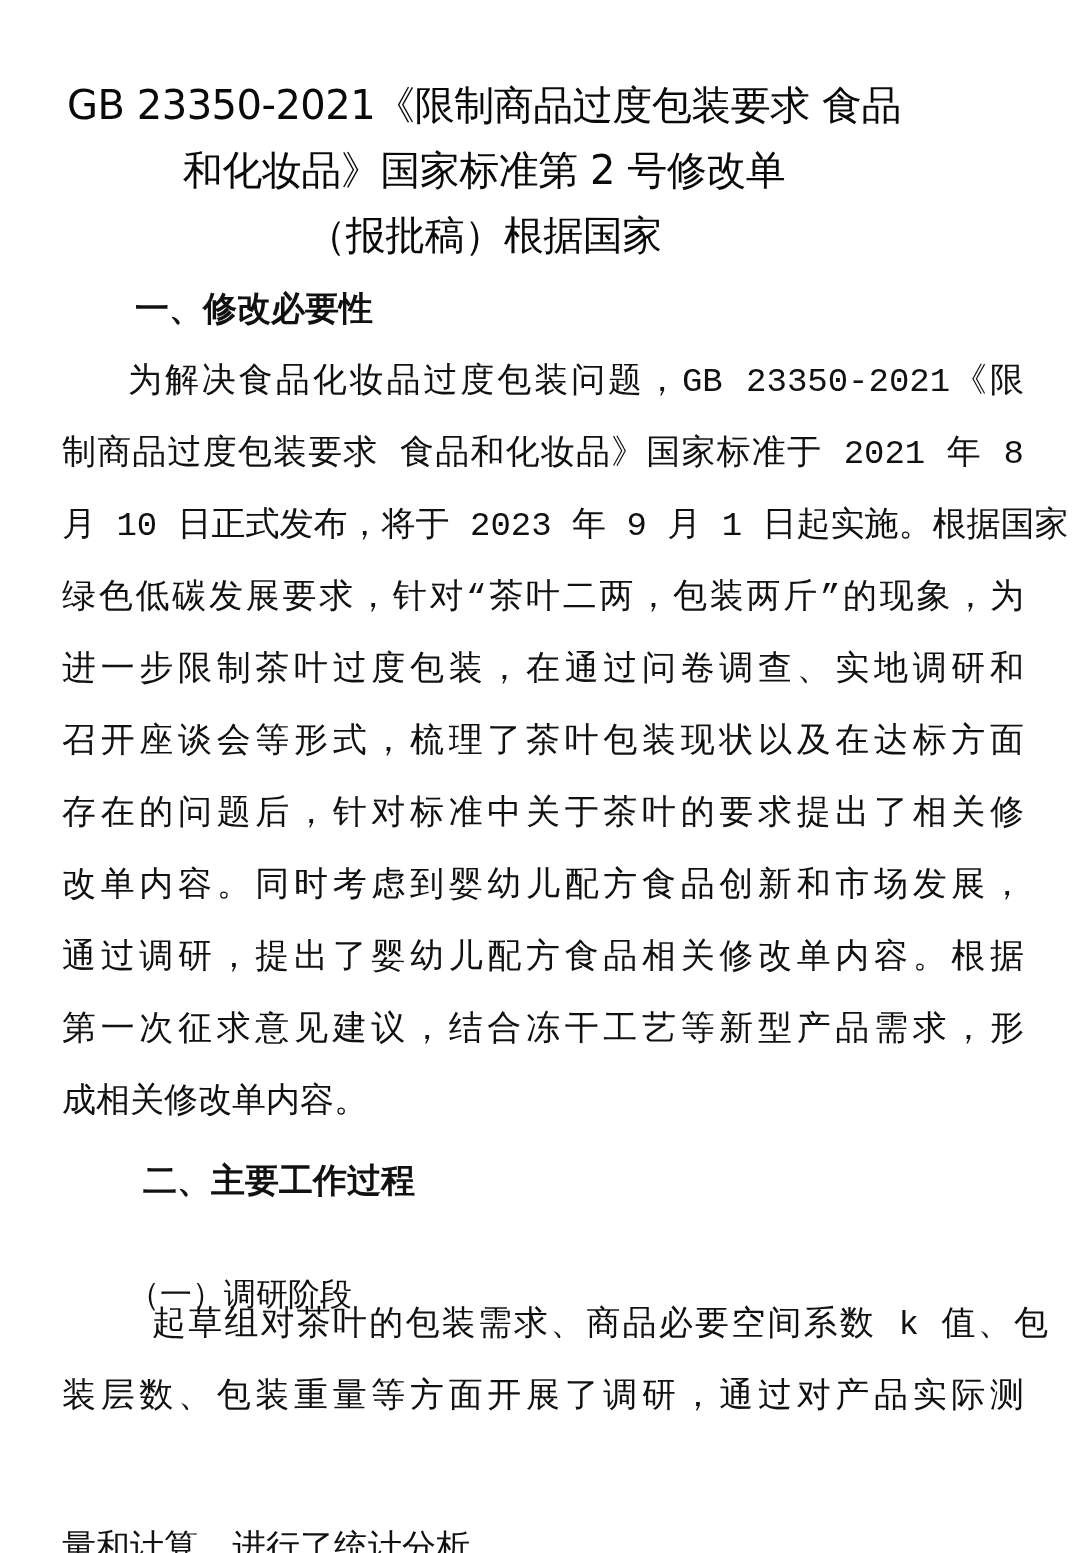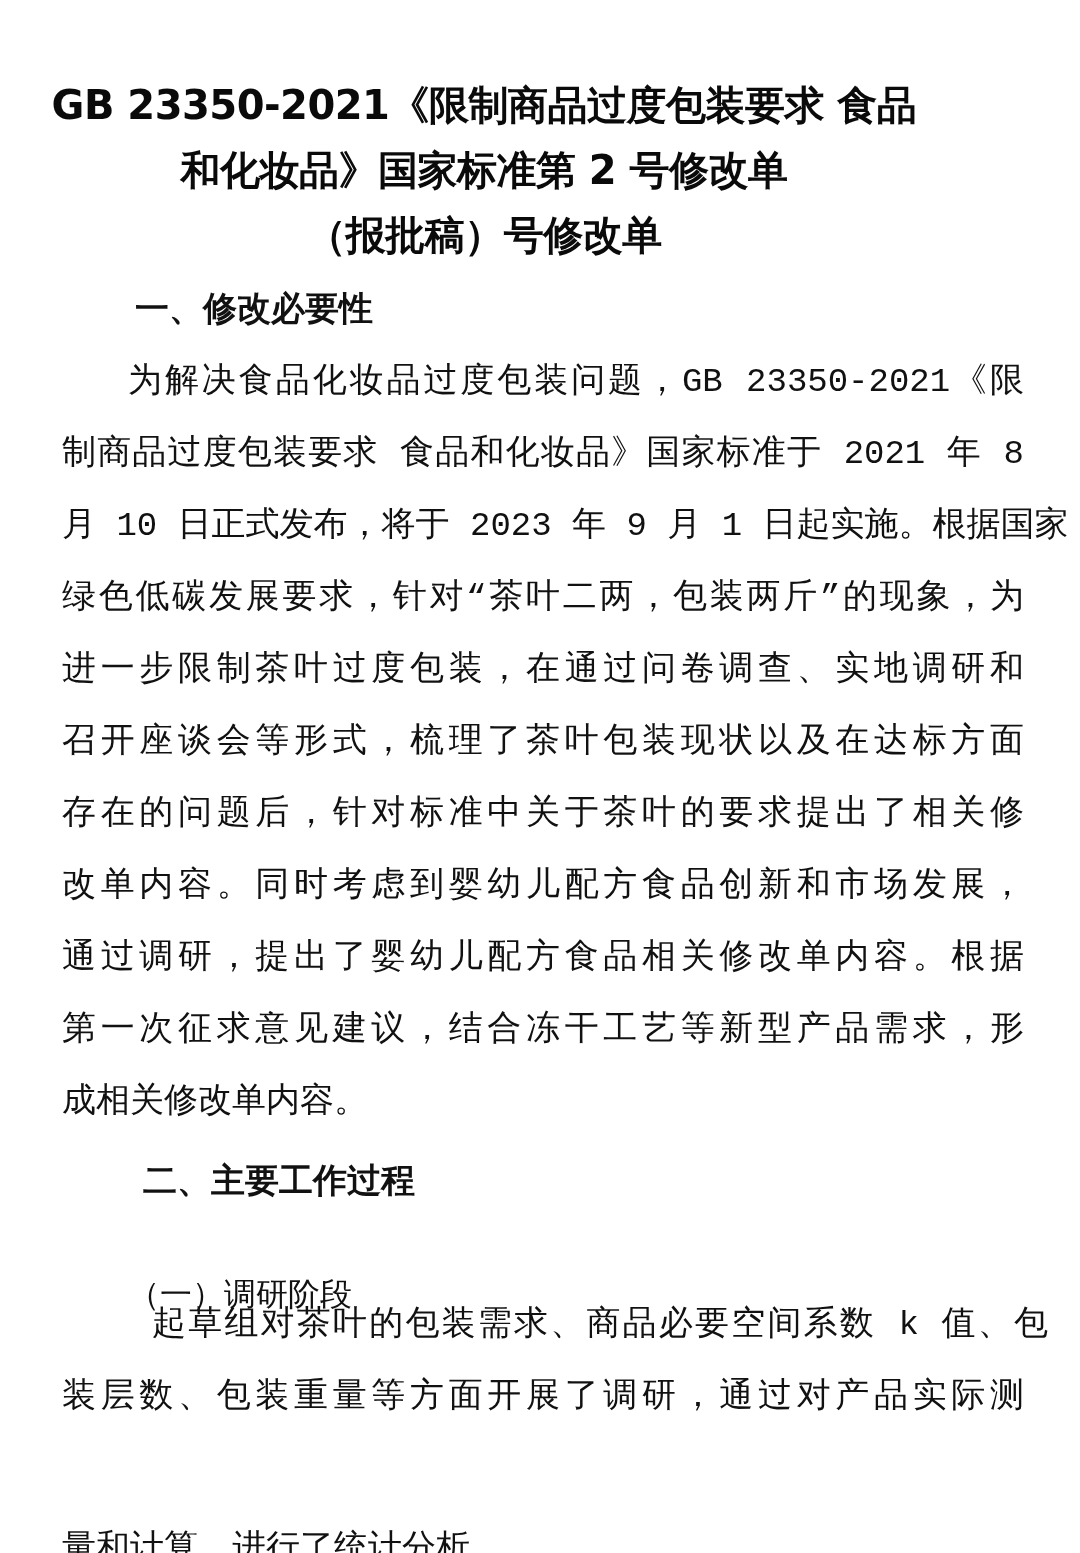--- a/index.html
+++ b/index.html
@@ -1,30 +1,30 @@
 <!DOCTYPE html>
 <html><head>
 <meta charset="utf-8">
 <style>
   html, body { margin: 0; padding: 0; background: #ffffff; }
   body { width: 1080px; height: 1553px; position: relative; overflow: hidden; color: #111; }
   .line { position: absolute; left: 62px; width: 962px; height: 72px; line-height: 72px; white-space: nowrap; font-family: Liberation Mono, monospace; font-size: 34px; text-align-last: justify; text-align: justify; }
   .line.last { text-align-last: left; }
   .indent { left: 128px; width: 896px; }
-  .title { position: absolute; left: 0; width: 968px; text-align: center; font-family: "DejaVu Sans", "Liberation Sans", sans-serif; font-weight: bold; font-size: 40px; height: 66px; line-height: 66px; color: #0a0a0a; white-space: nowrap; letter-spacing: -0.5px; }
+  .title { position: absolute; left: 0; width: 968px; text-align: center; font-family: "DejaVu Sans", "Liberation Sans", sans-serif; font-weight: normal; font-size: 40px; height: 66px; line-height: 66px; color: #0a0a0a; white-space: nowrap; letter-spacing: -0.5px; }
   .h1 { position: absolute; left: 135px; font-family: "DejaVu Sans", "Liberation Sans", sans-serif; font-weight: bold; font-size: 34px; height: 60px; line-height: 60px; white-space: nowrap; }
   .h2 { position: absolute; left: 128px; font-family: "DejaVu Serif", "Liberation Serif", serif; font-size: 32px; height: 60px; line-height: 60px; white-space: nowrap; }
 </style>
 </head>
 <body>
 
 <div>
   <div class="title" style="top:72px;">GB 23350-2021《限制商品过度包装要求 食品</div>
   <div class="title" style="top:137px;">和化妆品》国家标准第 2 号修改单</div>
-  <div class="title" style="top:202px;">（报批稿）号修改单</div>
+  <div class="title" style="top:202px;">（报批稿）根据国家</div>
 
   <div class="h1" style="top:278px;">一、修改必要性</div>
 
   <div class="line indent" style="top:346px;">为解决食品化妆品过度包装问题，GB 23350-2021《限</div>
   <div class="line" style="top:418px;">制商品过度包装要求 食品和化妆品》国家标准于 2021 年 8</div>
   <div class="line" style="top:490px;">月 10 日正式发布，将于 2023 年 9 月 1 日起实施。根据国家</div>
   <div class="line" style="top:562px;">绿色低碳发展要求，针对“茶叶二两，包装两斤”的现象，为</div>
   <div class="line" style="top:634px;">进一步限制茶叶过度包装，在通过问卷调查、实地调研和</div>
   <div class="line" style="top:706px;">召开座谈会等形式，梳理了茶叶包装现状以及在达标方面</div>
   <div class="line" style="top:778px;">存在的问题后，针对标准中关于茶叶的要求提出了相关修</div>

